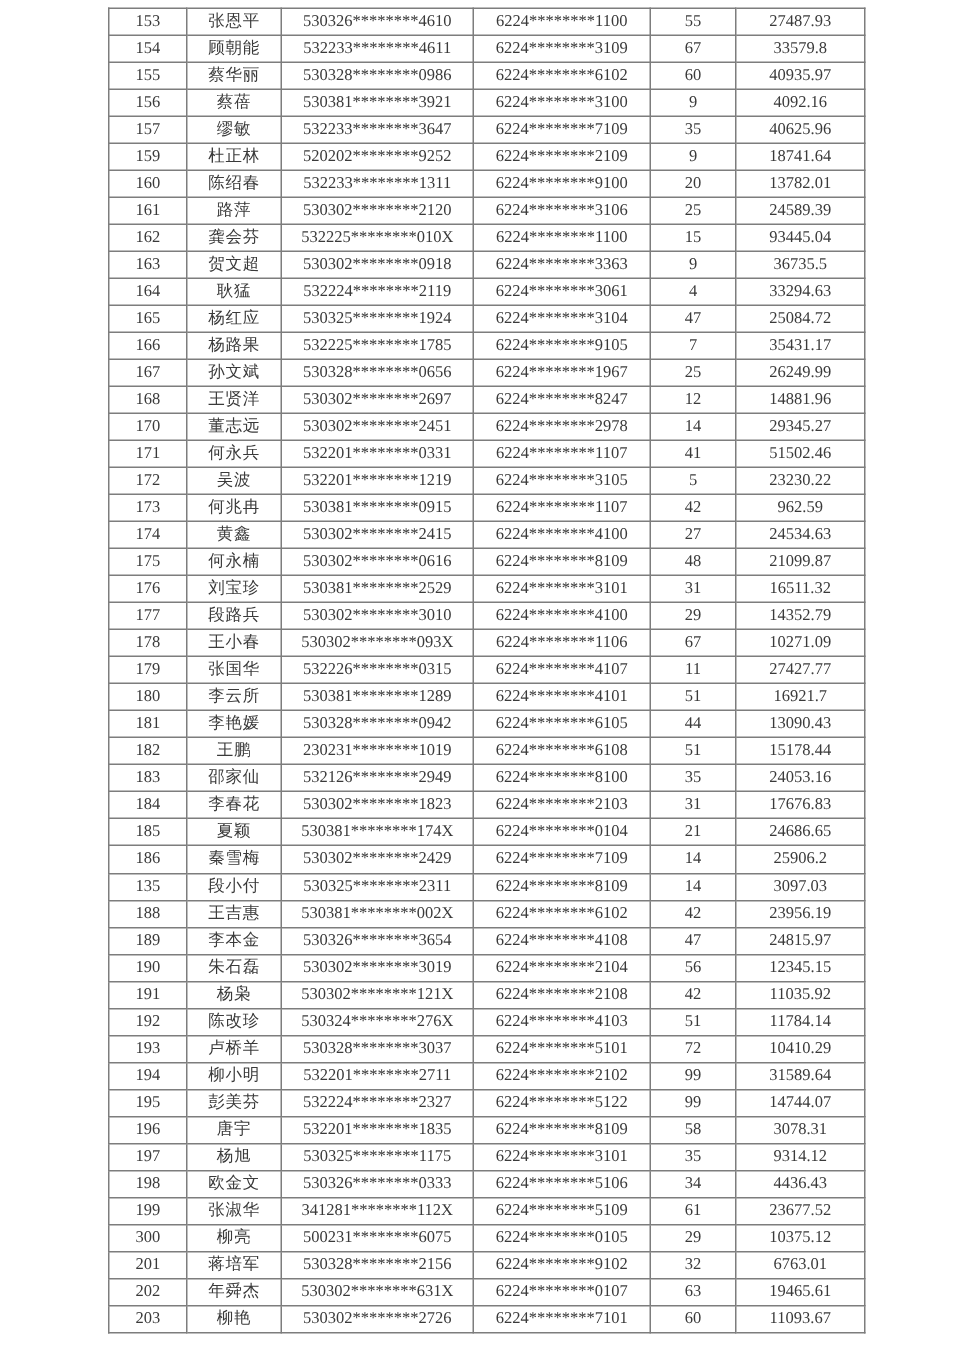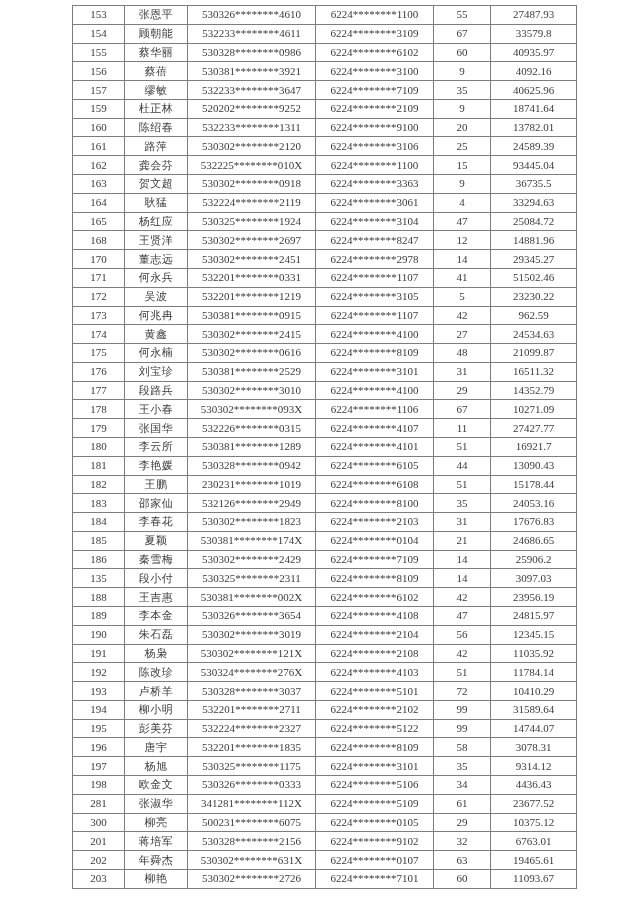--- a/index.html
+++ b/index.html
@@ -128,20 +128,36 @@
   </tr>
         <tr>
     <td class="c-no">165</td>
     <td class="c-name">杨红应</td>
     <td class="c-id">530325********1924</td>
     <td class="c-card">6224********3104</td>
     <td class="c-count">47</td>
     <td class="c-amount">25084.72</td>
   </tr>
         <tr>
+    <td class="c-no">166</td>
+    <td class="c-name">杨路果</td>
+    <td class="c-id">532225********1785</td>
+    <td class="c-card">6224********9105</td>
+    <td class="c-count">7</td>
+    <td class="c-amount">35431.17</td>
+  </tr>
+        <tr>
+    <td class="c-no">167</td>
+    <td class="c-name">孙文斌</td>
+    <td class="c-id">530328********0656</td>
+    <td class="c-card">6224********1967</td>
+    <td class="c-count">25</td>
+    <td class="c-amount">26249.99</td>
+  </tr>
+        <tr>
     <td class="c-no">168</td>
     <td class="c-name">王贤洋</td>
     <td class="c-id">530302********2697</td>
     <td class="c-card">6224********8247</td>
     <td class="c-count">12</td>
     <td class="c-amount">14881.96</td>
   </tr>
         <tr>
     <td class="c-no">170</td>
     <td class="c-name">董志远</td>
@@ -368,21 +384,21 @@
   </tr>
         <tr>
     <td class="c-no">198</td>
     <td class="c-name">欧金文</td>
     <td class="c-id">530326********0333</td>
     <td class="c-card">6224********5106</td>
     <td class="c-count">34</td>
     <td class="c-amount">4436.43</td>
   </tr>
         <tr>
-    <td class="c-no">281</td>
+    <td class="c-no">199</td>
     <td class="c-name">张淑华</td>
     <td class="c-id">341281********112X</td>
     <td class="c-card">6224********5109</td>
     <td class="c-count">61</td>
     <td class="c-amount">23677.52</td>
   </tr>
         <tr>
     <td class="c-no">300</td>
     <td class="c-name">柳亮</td>
     <td class="c-id">500231********6075</td>

